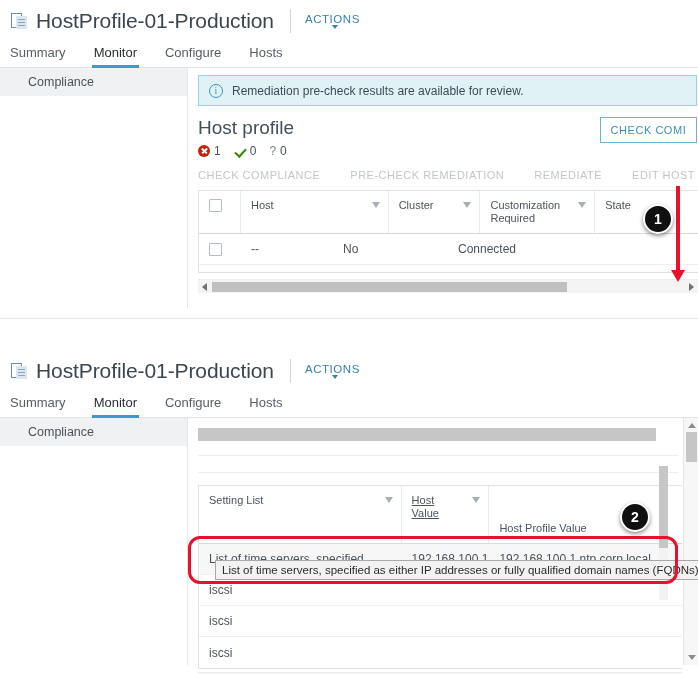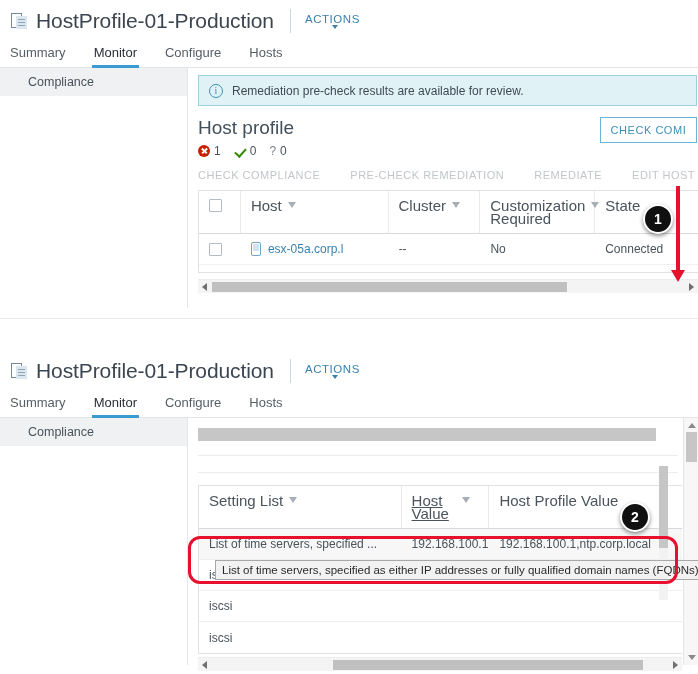--- a/index.html
+++ b/index.html
@@ -137,22 +137,22 @@
   
   .grid {
     margin: 0 0 0 10px; border: 1px solid #dfe3e6; background: #fff;
     border-right: none;
   }
   .grid-head {
     display: flex; border-bottom: 1px solid #d6dade; background: #fff;
     align-items: stretch; min-height: 38px;
   }
   .gh {
-    font-size: 15px; color: #4b545c; padding: 8px 6px 8px 10px;
-    display: flex; align-items: flex-start; 
+    font-size: 11px; color: #4b545c; padding: 8px 6px 8px 10px;
+    display: flex; align-items: flex-start; justify-content: space-between;
     border-right: 1px solid #e8ebee; line-height: 13px;
   }
   .gh:last-child { border-right: none; }
   .filter-ico {
     width: 0; height: 0; margin: 3px 2px 0 6px;
     border-left: 4px solid transparent; border-right: 4px solid transparent;
     border-top: 6px solid #a7aeb4; flex: 0 0 auto; cursor: pointer;
   }
   .grid-row {
     display: flex; border-bottom: 1px solid #edeff1; min-height: 31px;
@@ -323,24 +323,20 @@
               <span class="filter-ico"></span>
             </div>
             <div class="gh" style="width:103px;">
               <span>State</span>
             </div>
           </div>
           <div class="grid-row">
             <div class="gc" style="width:42px;">
               <span class="cbx"></span>
             </div>
-            <div class="gc" style="width:148px;">
-              <span class="host-ico"></span>
-              <span class="link">esx-05a.corp.l</span>
-            </div>
             <div class="gc" style="width:92px;">--</div>
             <div class="gc" style="width:115px;">No</div>
             <div class="gc" style="width:103px;">Connected</div>
           </div>
           <div class="grid-row" style="min-height:7px;border-bottom:none;"></div>
         </div>
 
         <div class="hscroll" style="width:500px;margin-top:6px;">
           <span class="arw lt"></span>
           <span class="arw rt"></span>
@@ -400,21 +396,21 @@
         <div class="grid" style="width:484px;margin-top:12px;">
           <div class="grid-head">
             <div class="gh" style="width:203px;">
               <span>Setting List</span>
               <span class="filter-ico"></span>
             </div>
             <div class="gh" style="width:88px;text-decoration:underline;">
               <span style="white-space:normal;width:44px;">Host Value</span>
               <span class="filter-ico"></span>
             </div>
-            <div class="gh" style="width:193px;">
+            <div class="gh" style="width:193px;margin-top:28px;">
               <span>Host Profile Value</span>
             </div>
           </div>
 
           <div class="grid-row" style="background:#f7f7f7;">
             <div class="gc" style="width:203px;">List of time servers, specified ...</div>
             <div class="gc" style="width:88px;">192.168.100.1</div>
             <div class="gc" style="width:193px;">192.168.100.1,ntp.corp.local</div>
           </div>
           <div class="grid-row">

